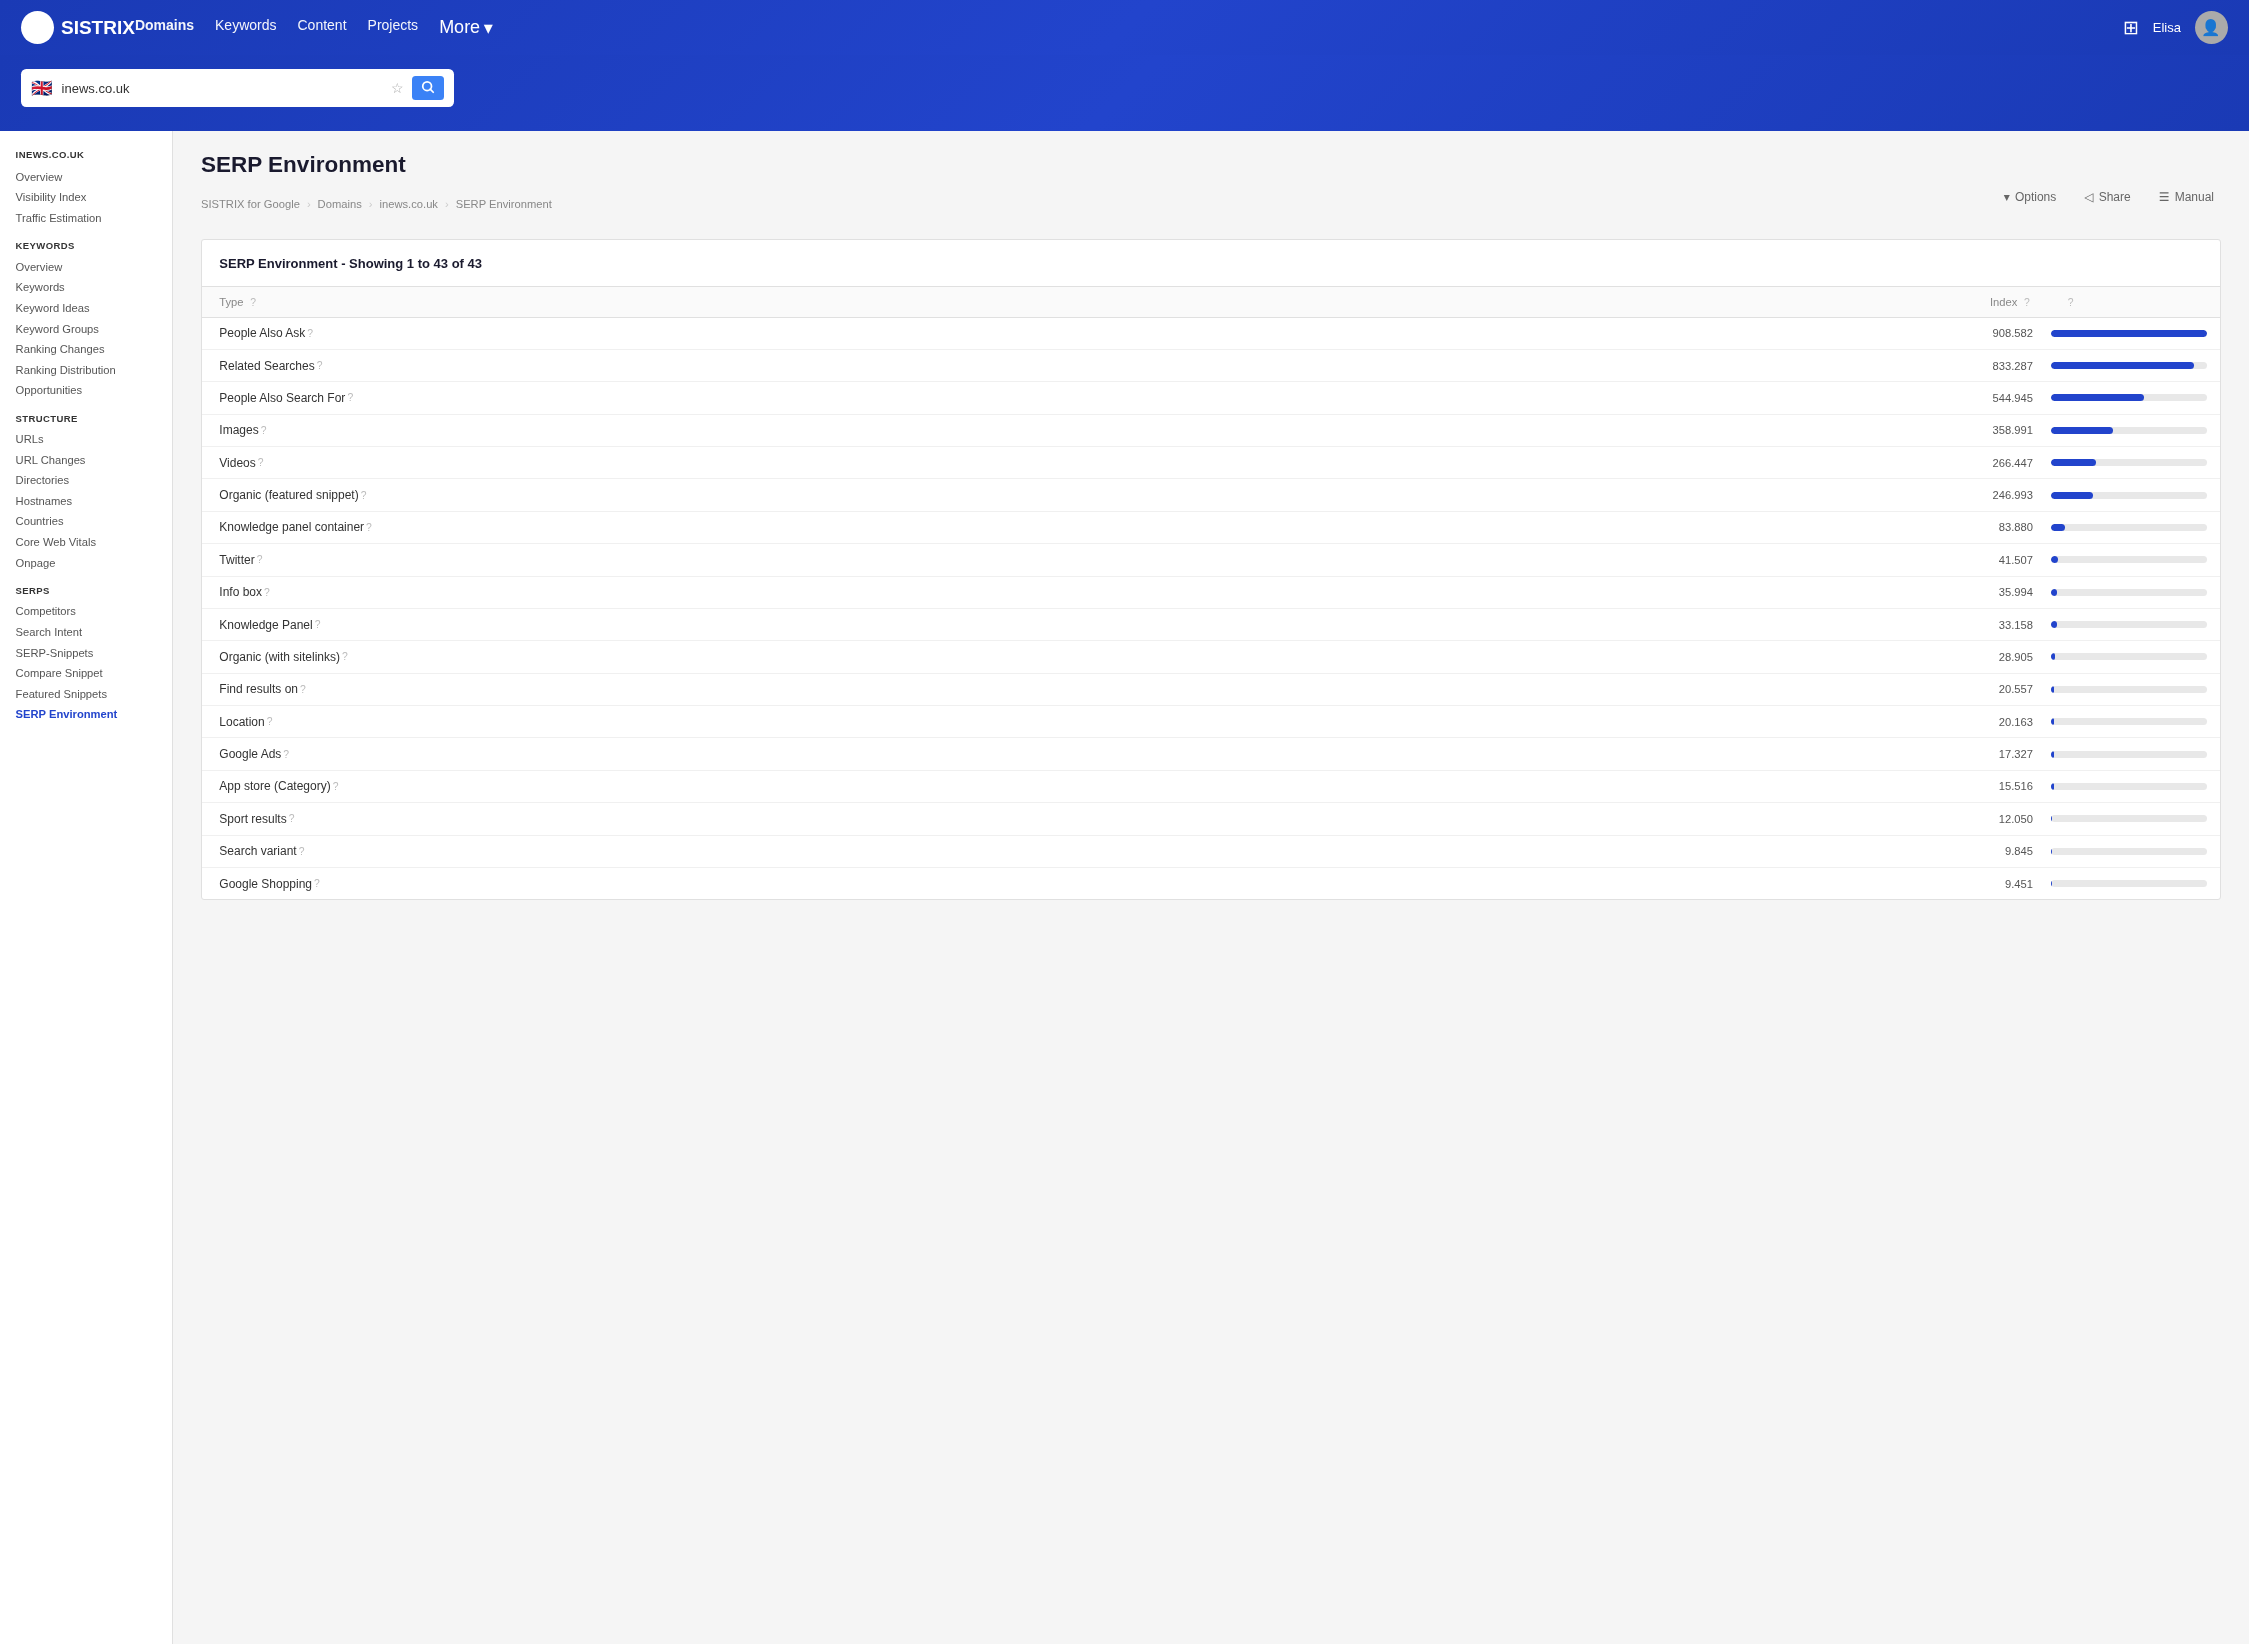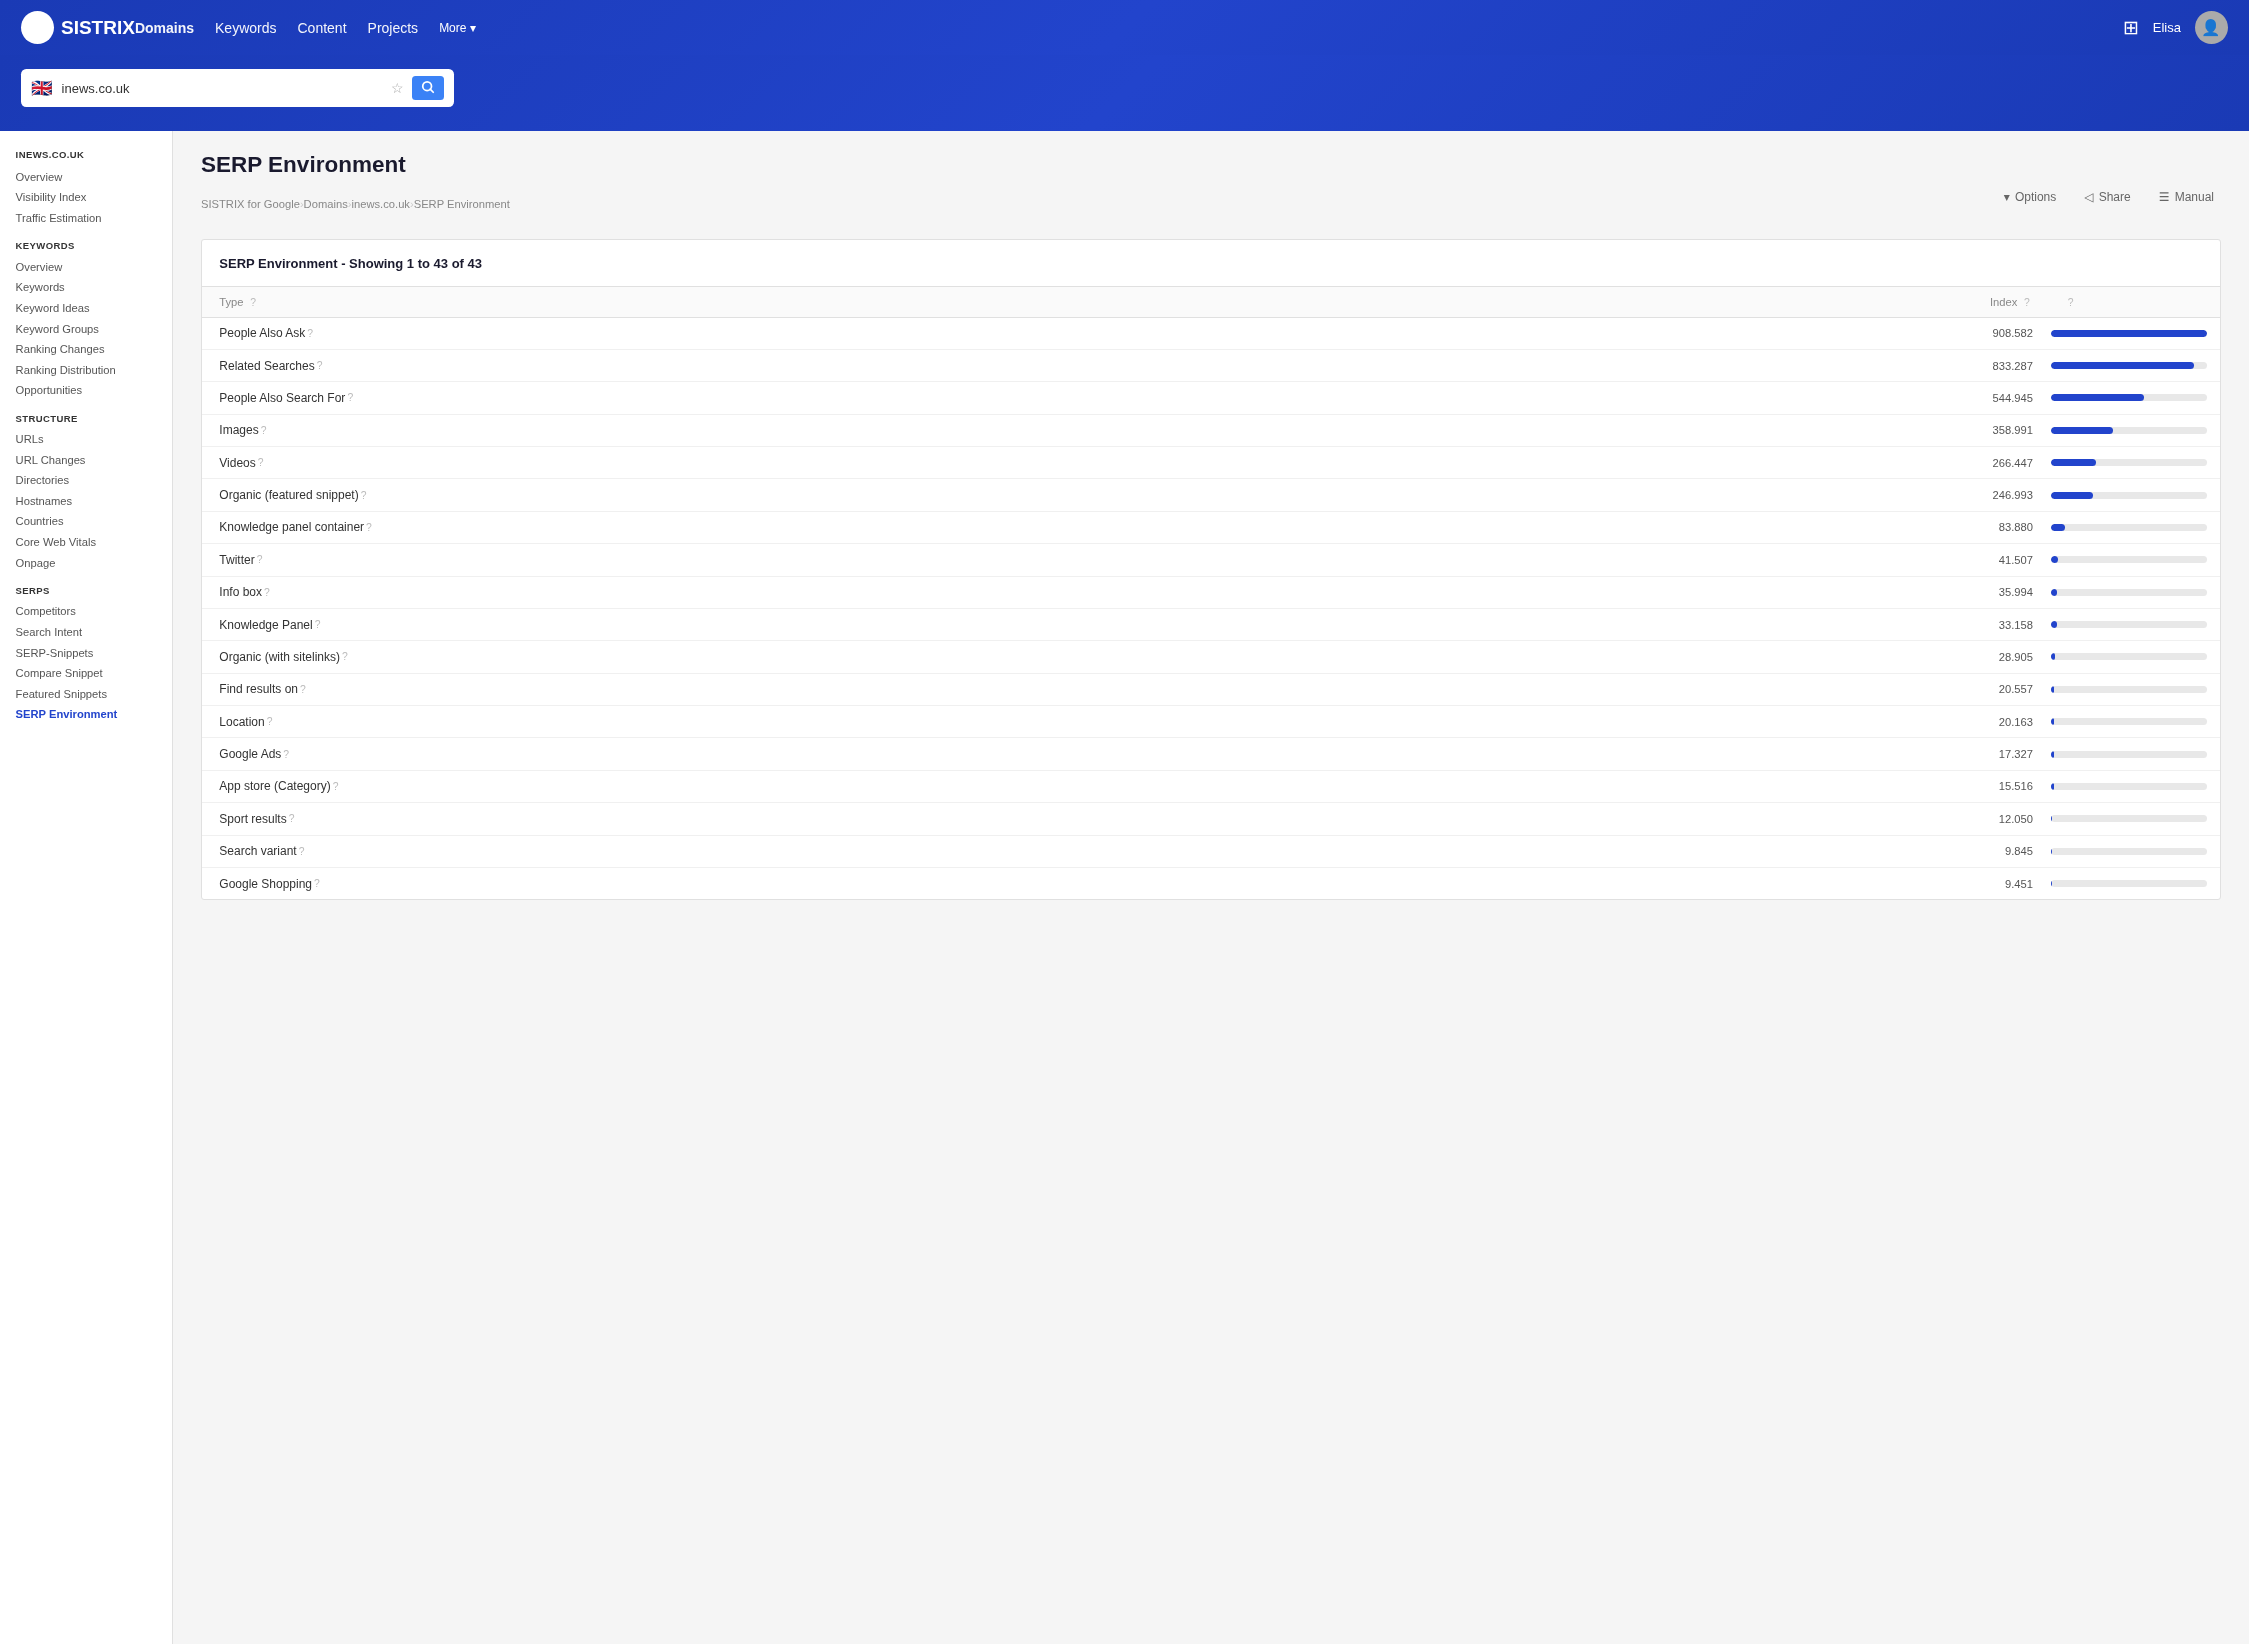--- a/index.html
+++ b/index.html
@@ -19,21 +19,21 @@
     .topnav .logo-icon {
       width: 33px; height: 33px; background: white; border-radius: 50%;
       display: flex; align-items: center; justify-content: center;
       color: #2244cc; font-size: 15.6px; font-weight: bold;
     }
     .topnav nav { display: flex; gap: 21px; }
     .topnav nav a {
       color: white; text-decoration: none; font-size: 14px; opacity: 0.95;
     }
     .topnav nav a.active { font-weight: bold; }
-    .topnav .nav-more { display: flex; align-items: center; gap: 3.5px; color: white; font-size: 12px; cursor: pointer; }
+    .topnav .nav-more { display: flex; align-items: center; gap: 3.5px; color: white; font-size: 18px; cursor: pointer; }
     .topnav .right { margin-left: auto; display: flex; align-items: center; gap: 14px; }
     .topnav .grid-icon { color: white; font-size: 19px; }
     .topnav .user-name { color: white; font-size: 13px; }
     .topnav .avatar {
       width: 33px; height: 33px; border-radius: 50%; background: #aaa;
       overflow: hidden; display: flex; align-items: center; justify-content: center; font-size: 15.6px;
     }
 
     
     .searchbar-wrap {
@@ -71,21 +71,21 @@
     .sidebar .section-title {
       font-size: 9.5px; font-weight: bold; color: #333; padding: 12px 15.6px 5.2px; letter-spacing: 0.4px;
       text-transform: uppercase;
     }
 
     
     .main { flex: 1; padding: 21px 28px; }
 
     .page-title { font-size: 22.5px; font-weight: bold; color: #1a1a2e; margin-bottom: 8.7px; }
 
-    .breadcrumb { display: flex; align-items: center; font-size: 11.2px; color: #888; margin-bottom: 17.3px; }
+    .breadcrumb { display: flex; align-items: center; gap: 7px; font-size: 11.2px; color: #888; margin-bottom: 17.3px; }
     .breadcrumb a { color: #888; text-decoration: none; }
     .breadcrumb .sep { color: #ccc; }
     .breadcrumb .current { color: #888; }
 
     .toolbar { display: flex; align-items: center; gap: 14px; margin-bottom: 14px; justify-content: flex-end; }
     .toolbar-btn {
       display: flex; align-items: center; gap: 5.2px; font-size: 12px; color: #666;
       cursor: pointer; background: none; border: none; padding: 3.5px 7px;
     }
 

